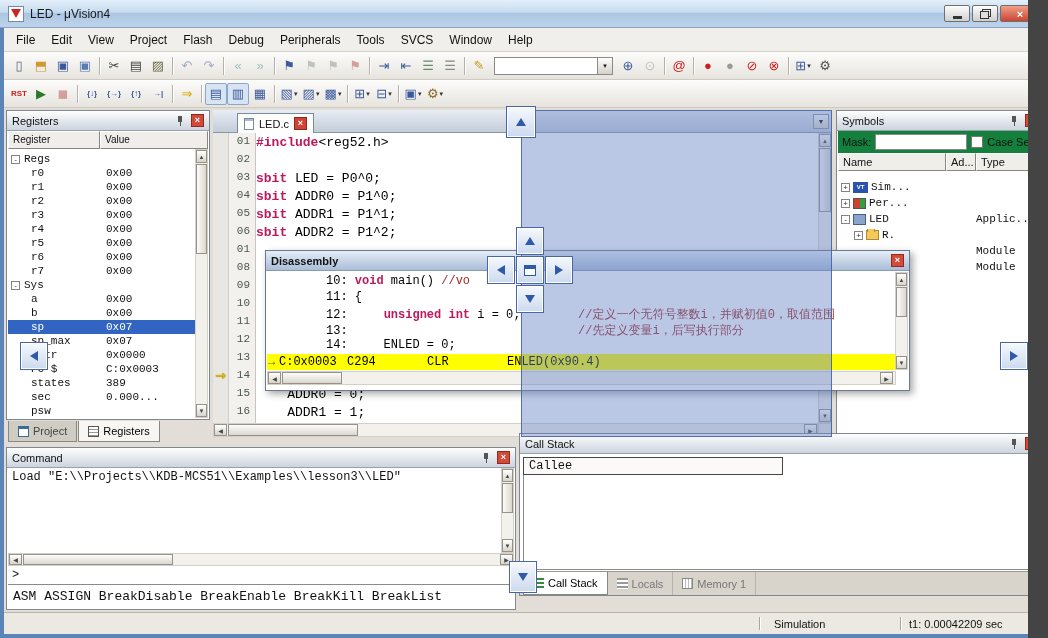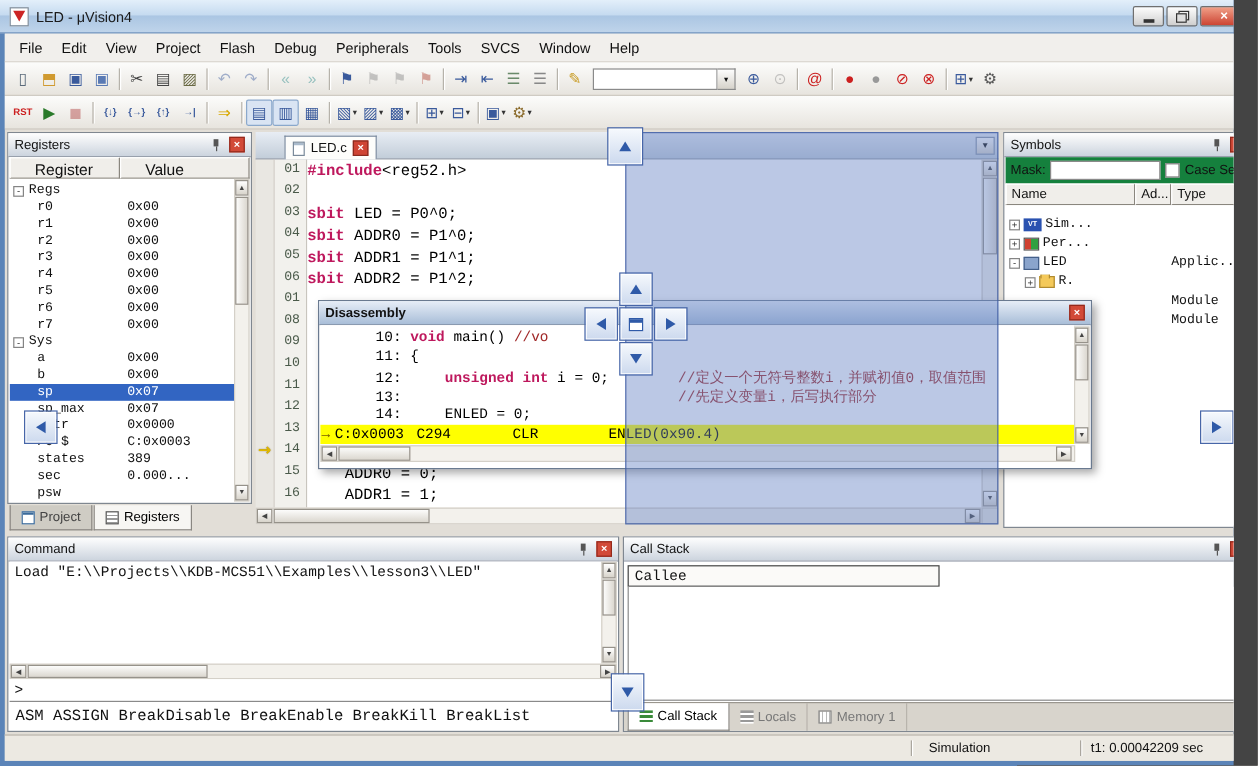--- a/index.html
+++ b/index.html
@@ -49,21 +49,21 @@
   .pinshape{position:relative;width:9px;height:10px}
   .pinshape::before{content:"";position:absolute;left:2px;top:0;width:4px;height:6px;background:#555}
   .pinshape::after{content:"";position:absolute;left:4px;top:6px;width:1px;height:4px;background:#555}
   .pclose{width:13px;height:13px;background:#d24a38;border:1px solid #93291c;color:#fff;
           font:bold 9px/11px "Liberation Sans";text-align:center}
   .exp{width:9px;height:9px;border:1px solid #848484;background:#fff;font:8px/7px "Liberation Sans",sans-serif;
        text-align:center;color:#333;flex:0 0 auto}
   
   .registers{left:6px;top:110px;width:204px;height:310px}
   .rheader{position:absolute;left:1px;top:20px;right:1px;height:18px;display:flex}
-  .rhc{background:#f0eeea;border:1px solid;border-color:#fff #8a867e #8a867e #fff;padding:2px 20px;font-size:13px}
+  .rhc{background:#f0eeea;border:1px solid;border-color:#fff #8a867e #8a867e #fff;padding:2px 4px;font-size:10px}
   .rhc.c1{width:92px}.rhc.c2{flex:1}
   .rrows{position:absolute;left:1px;top:38px;right:14px;bottom:1px;background:#fff;padding-top:3px;overflow:hidden}
   .rrow{height:14px;display:flex;align-items:center;font:11px "Liberation Mono",monospace;position:relative}
   .rrow .exp{margin:0 4px 0 3px}
   .rrow:not(.grp) .rlabel{margin-left:23px}
   .rvalue{position:absolute;left:98px}
   .rrow.sel{background:#3265c2;color:#fff}
   
   .regtabs{position:absolute;left:6px;top:421px;width:240px;height:23px;display:flex;align-items:flex-start;gap:1px;padding-left:2px}
   .btab{height:21px;display:flex;align-items:center;gap:4px;padding:0 9px;border:1px solid #8a8782;border-top:none;
@@ -122,21 +122,21 @@
   .folder-icon{width:13px;height:10px;background:#f4c95a;border:1px solid #b08a30;position:relative}
   .folder-icon::before{content:"";position:absolute;left:0;top:-3px;width:6px;height:3px;background:#f4c95a;border:1px solid #b08a30;border-bottom:none}
   
   .command{left:6px;top:447px;width:510px;height:163px}
   .cout{position:absolute;left:1px;top:20px;right:14px;height:85px;background:#fff;font:12px "Liberation Mono",monospace;
         padding:2px 4px;white-space:pre;overflow:hidden}
   .cprompt{position:absolute;left:1px;top:118px;right:1px;height:18px;background:#fff;font:12px "Liberation Mono",monospace;padding:2px 4px}
   .chelp{position:absolute;left:1px;top:136px;right:1px;bottom:1px;background:#fff;border-top:1px solid #8a8a8a;
          font:13px "Liberation Mono",monospace;padding:4px 5px;white-space:nowrap;overflow:hidden}
   
-  .callstack{left:519px;top:447px;width:525px;height:163px}
+  .callstack{left:519px;top:433px;width:525px;height:163px}
   .csheader{position:absolute;left:3px;top:23px;right:8px;height:18px;display:flex;font:12px "Liberation Mono",monospace}
   .csc{border:1px solid #444;background:#fbfaf8;padding:1px 5px}
   .csc.c1{width:260px}.csc.c2{flex:1;border-left:none}
   .csbody{position:absolute;left:3px;top:41px;right:8px;bottom:25px;background:#fff;border:1px solid #8a8a8a;border-top:none}
   .cstabs{position:absolute;left:0;right:0;bottom:0;height:24px;background:#d8d4cc;border-top:1px solid #9a968e;
           display:flex;align-items:stretch;padding-left:3px}
   .cstab{display:flex;align-items:center;gap:4px;padding:0 9px;font-size:11px;color:#777;border-right:1px solid #b8b4ac}
   .cstab.active{background:#fff;color:#000;border:1px solid #8a8782;border-top:none}
   
   .statusbar{position:absolute;left:4px;top:612px;width:1040px;height:22px;background:#ece9e2;border-top:1px solid #b8b4aa;
@@ -145,21 +145,21 @@
   .svr{width:1px;height:13px;background:#aaa69e;box-shadow:1px 0 0 #fff}
   .ssec.mode{width:140px;padding-left:14px}
   .ssec.time{width:136px;padding-left:8px}
   
   .disasm{position:absolute;left:265px;top:250px;width:645px;height:141px;background:#fff;border:1px solid #6a7a90;
           box-shadow:3px 3px 7px rgba(0,0,0,.35);z-index:50}
   .dtitle{position:absolute;left:0;top:0;right:0;height:20px;background:linear-gradient(#e6edf7,#a9bed8);
           border-bottom:1px solid #8a9ab0;display:flex;align-items:center;padding:0 5px;font-size:11px;font-weight:bold}
   .dbody{position:absolute;left:1px;top:20px;right:14px;height:83px;background:#fff;padding-top:3px;overflow:hidden}
   .dln{height:16px;line-height:16px;white-space:pre;font:12px "Liberation Mono",monospace}
-  .dln{padding-left:10px}
+  .dln{padding-left:23px}
   .dcur{position:absolute;left:1px;top:103px;right:14px;height:16px;background:#ffff00;display:flex;align-items:center;
         font:12px "Liberation Mono",monospace;color:#000}
   .dcur .darr{width:12px;color:#7a6000;font-weight:bold;padding-left:1px}
   .dcur .daddr{width:68px}.dcur .dbytes{width:80px}.dcur .dmn{width:80px}.dcur .dop{flex:1}
   
   .dockoverlay{position:absolute;left:521px;top:110px;width:311px;height:327px;background:rgba(104,134,198,.45);
                border:1px solid rgba(60,90,160,.8);z-index:60}
   .gbtn{position:absolute;z-index:70;background:linear-gradient(#f6f9fd,#ccd9ee);border:1px solid #4766a8;
         box-shadow:inset 0 0 0 1px #fff;display:flex;align-items:center;justify-content:center}
   .tri{width:0;height:0;border:5px solid transparent}

